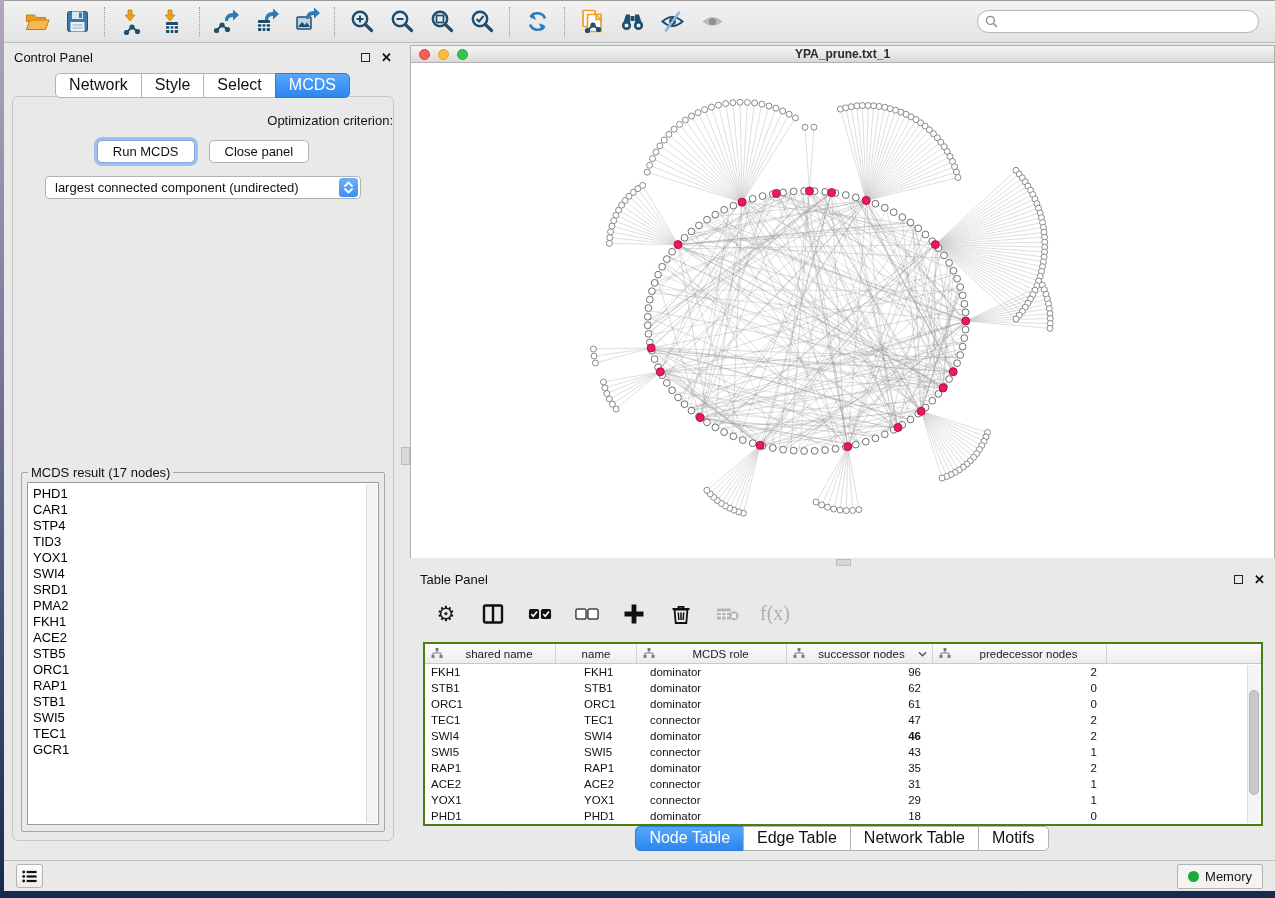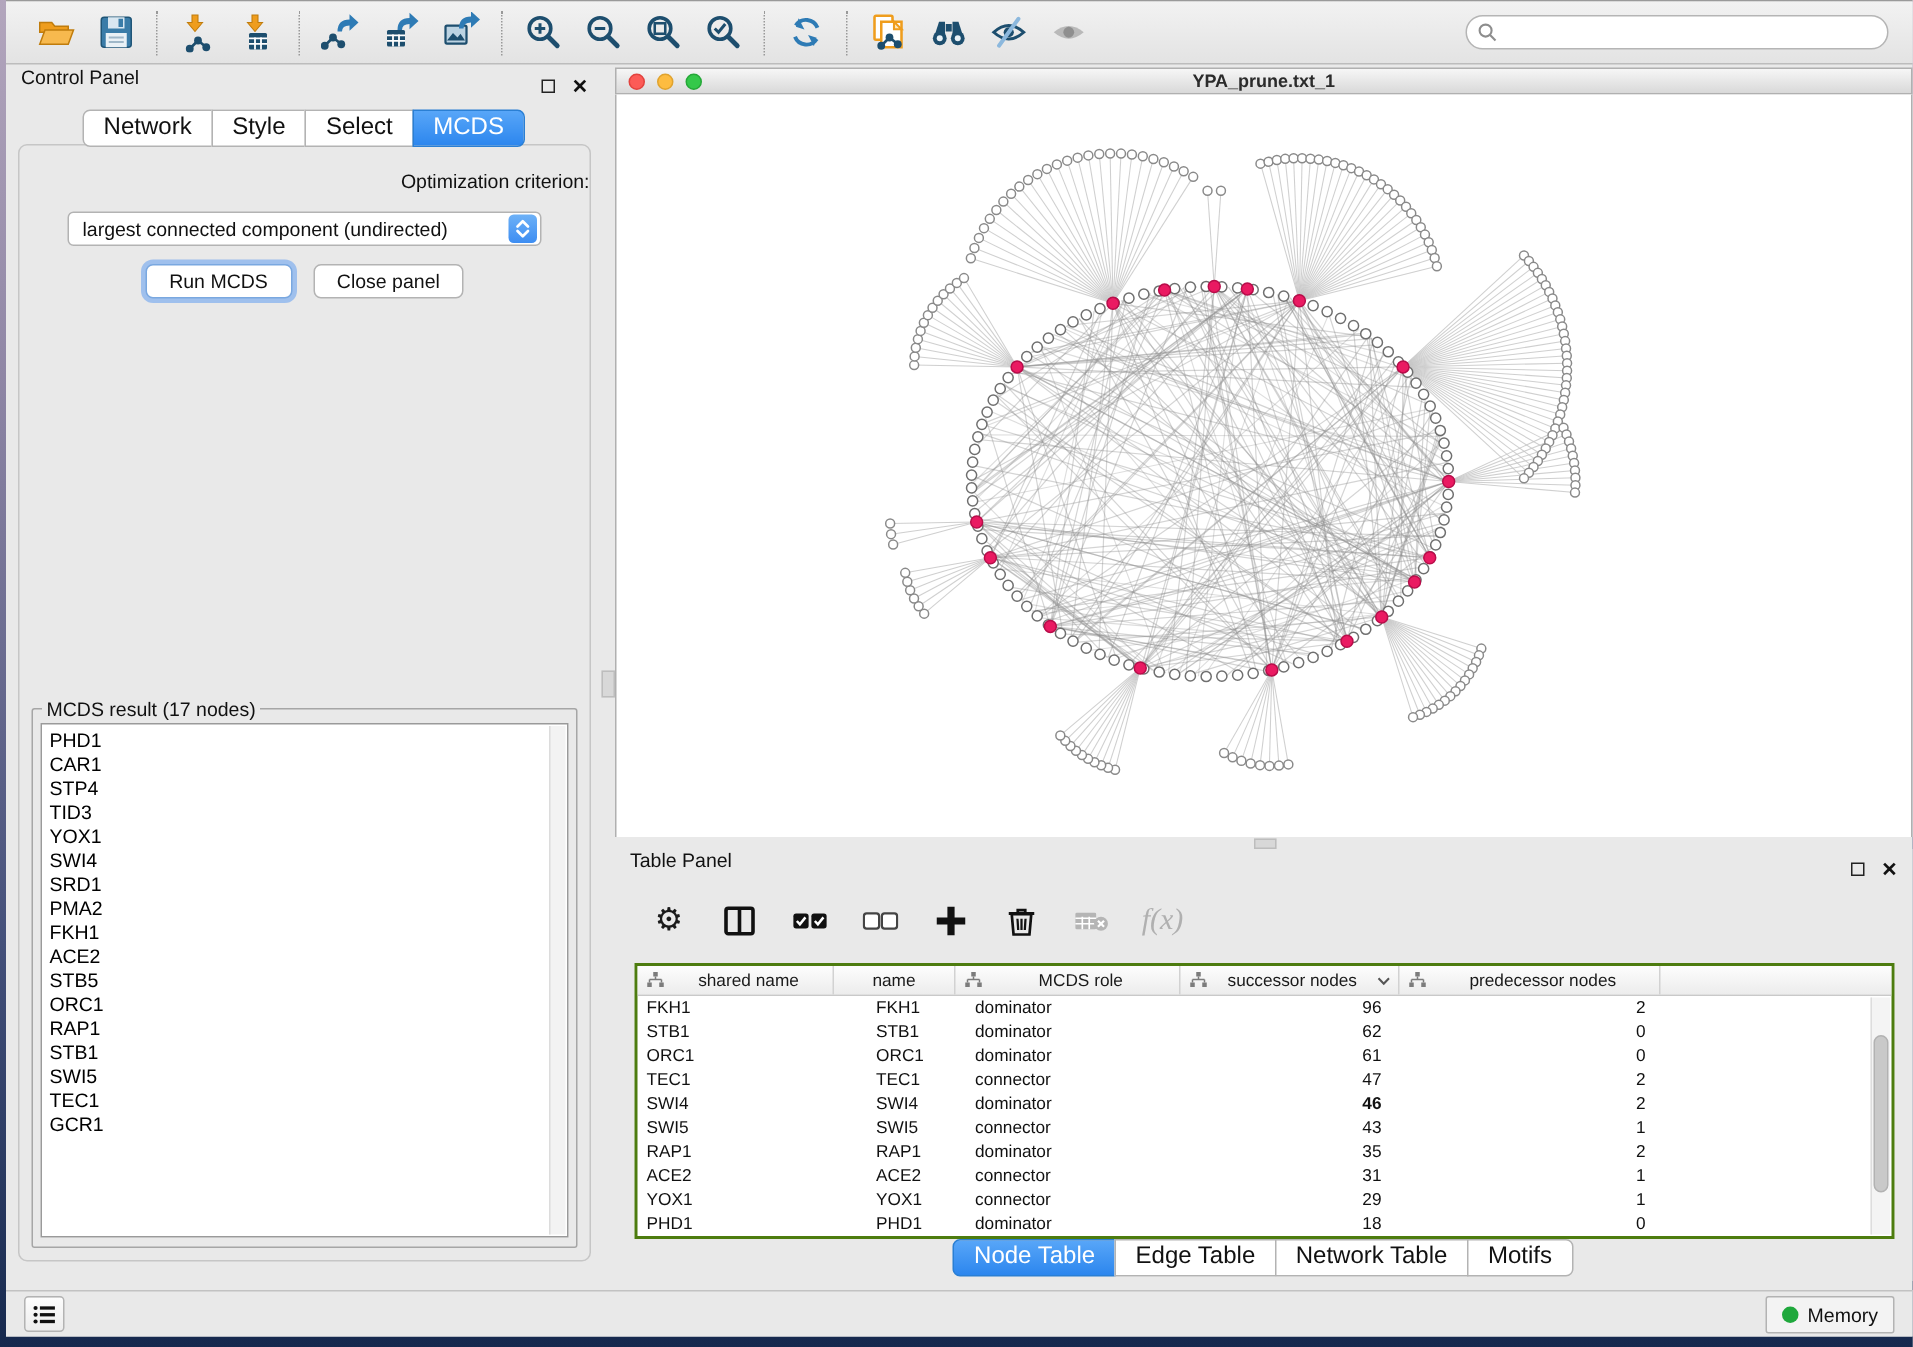--- a/index.html
+++ b/index.html
@@ -14,21 +14,21 @@
     display:flex; align-items:center; padding-left:6px; }
   .tb-group { display:flex; align-items:center; gap:12px; padding:0 13px; }
   .tb-sep { width:0; height:30px; border-left:1px dotted #999; }
   .tb-icon { width:28px; height:28px; display:flex; align-items:center; justify-content:center; cursor:pointer; }
   #search-box { margin-left:auto; margin-right:16px; width:282px; height:23px; background:#fff;
     border:1px solid #b5b5b5; border-radius:12px; display:flex; align-items:center; padding:0 7px; }
   #search-box input { border:none; outline:none; flex:1; font-size:12px; background:transparent; margin-left:5px; }
 
   
   #control-panel { position:absolute; left:0; top:43px; width:398px; bottom:37px; }
-  .panel-head { height:26px; display:flex; padding:0 10px; }
+  .panel-head { height:26px; display:flex; align-items:center; padding:0 10px; }
   .panel-title { font-size:13px; color:#111; }
   .panel-winbtns { margin-left:auto; display:flex; align-items:center; gap:11px; }
   .float-btn { width:9px; height:9px; border:1.6px solid #222; cursor:pointer; }
   .close-btn { font-size:13px; font-weight:bold; color:#111; line-height:9px; cursor:pointer; }
   #cp-tabs { position:relative; z-index:2; display:flex; justify-content:center; margin-top:3px; }
   .tab { font-size:16px; padding:2px 13px 3px; background:#fff; border:1px solid #b3b3b3; margin-left:-1px;
      color:#111; cursor:pointer; }
   .tab:first-child { border-radius:5px 0 0 5px; }
   .tab:last-child  { border-radius:0 5px 5px 0; }
   .tab.sel { background:linear-gradient(#58a6f8,#2c86ee); border-color:#2a7fd4; color:#fff; }
@@ -295,34 +295,34 @@
       </span>
     </div>
     <div id="cp-tabs">
         <div class="tab">Network</div>
         <div class="tab">Style</div>
         <div class="tab">Select</div>
         <div class="tab sel">MCDS</div>
       </div>
     <div id="cp-box">
       <div id="opt-label">Optimization criterion:</div>
+      <div id="btn-row">
+        <button class="mac-btn focused">Run MCDS</button>
+        <button class="mac-btn">Close panel</button>
+      </div>
       <div id="opt-row">
         <div id="opt-select">
           <span>largest connected component (undirected)</span>
           <span class="stepper">
             <svg width="11" height="13" viewBox="0 0 11 13">
                 <polyline points="2,5 5.5,1.5 9,5" fill="none" stroke="#fff" stroke-width="1.8" stroke-linecap="round" stroke-linejoin="round"></polyline>
                 <polyline points="2,8 5.5,11.5 9,8" fill="none" stroke="#fff" stroke-width="1.8" stroke-linecap="round" stroke-linejoin="round"></polyline>
               </svg>
           </span>
         </div>
-      </div>
-      <div id="btn-row">
-        <button class="mac-btn focused">Run MCDS</button>
-        <button class="mac-btn">Close panel</button>
       </div>
       <fieldset id="mcds-fieldset">
         <legend>MCDS result (17 nodes)</legend>
         <div id="mcds-list">
           <div id="mcds-items">
               <div>PHD1</div>
               <div>CAR1</div>
               <div>STP4</div>
               <div>TID3</div>
               <div>YOX1</div>
@@ -1083,21 +1083,21 @@
               <line x1="1" y1="11" x2="16" y2="11"></line>
             </g>
             <circle cx="19.5" cy="11" r="5" fill="#b5b5b5"></circle>
             <g stroke="#fff" stroke-width="1.6">
               <line x1="17.3" y1="8.8" x2="21.7" y2="13.2"></line>
               <line x1="21.7" y1="8.8" x2="17.3" y2="13.2"></line>
             </g>
           </svg>
         </div>
         <div class="tp-icon disabled">
-          <span style="font-family:'Liberation Serif',serif;font-style:italic;font-size:20px;color:#b0b0b0">f(x)</span>
+          <span style="font-family:'Liberation Serif',serif;font-size:20px;color:#b0b0b0">f(x)</span>
         </div>
       </div>
     <div id="tp-table">
       <div id="tp-header">
           <div class="th" style="width: 131px;">
             <svg class="th-icon" width="12" height="11" viewBox="0 0 12 11">
               <g fill="#7c7c7c">
                 <rect x="4.5" y="0" width="3" height="3"></rect>
                 <rect x="0.5" y="7" width="3" height="3"></rect>
                 <rect x="8.5" y="7" width="3" height="3"></rect>

